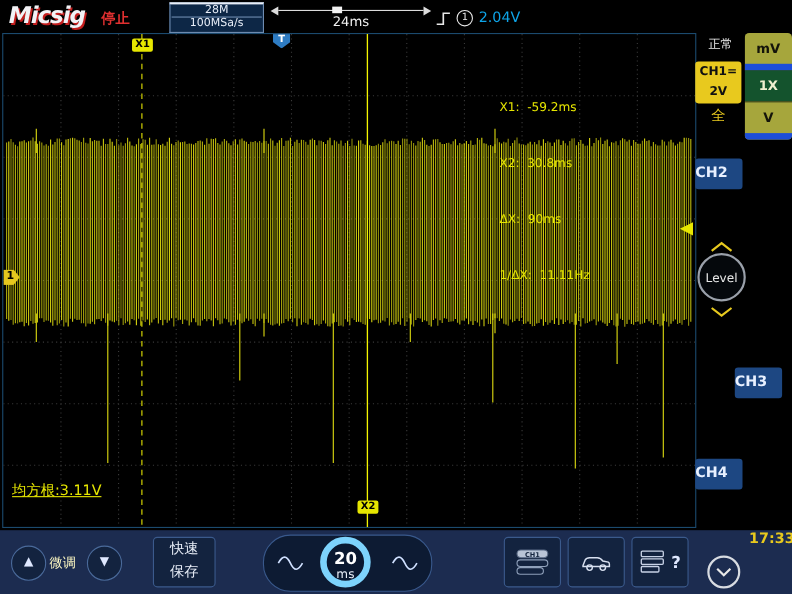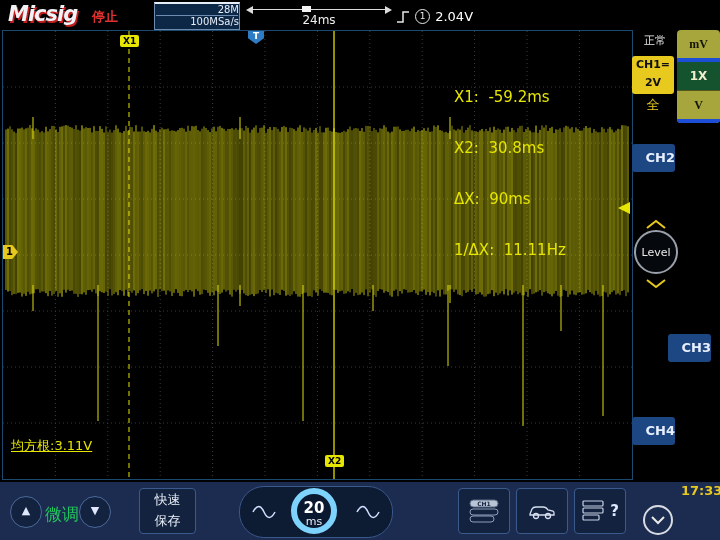--- a/index.html
+++ b/index.html
@@ -5,64 +5,64 @@
   html,body{margin:0;padding:0;background:#111;}
   .screen{position:relative;width:720px;height:540px;background:#000;
     font-family:"DejaVu Sans","Liberation Sans",sans-serif;overflow:hidden;}
   .abs{position:absolute;}
   
   .logo{font-style:italic;font-weight:bold;font-size:21px;color:#f2f2f6;
     text-shadow:1.5px 1.5px 0 #c41e1e;letter-spacing:-1px;}
   .status{color:#e03030;font-size:13px;font-weight:bold;}
   .samplebox{width:84px;height:25px;background:#0d2746;border:1px solid #6e8bb0;
     border-top:2px solid #e8eef8;color:#e8eef8;font-size:10px;text-align:center;line-height:11px;}
-  .samplebox .row{height:11px;text-align:right;}
+  .samplebox .row{height:11px;}
   .samplebox .div{height:0;border-top:1px solid #6e8bb0;margin:0 1px;}
   .ruler{width:146px;height:26px;}
   .ruler .bar{position:absolute;left:7px;right:7px;top:7px;height:1px;background:#dcdcdc;}
   .tri-l{position:absolute;left:0;top:4px;width:0;height:0;border-top:4px solid transparent;
     border-bottom:4px solid transparent;border-right:7px solid #dcdcdc;}
   .tri-r{position:absolute;right:0;top:4px;width:0;height:0;border-top:4px solid transparent;
     border-bottom:4px solid transparent;border-left:7px solid #dcdcdc;}
   .ruler .handle{position:absolute;left:56px;top:4px;width:9px;height:6px;background:#f2f2f2;}
   .ruler .val{position:absolute;left:0;right:0;top:11px;text-align:center;color:#f0f0f0;font-size:12px;}
   .trig-src{display:inline-block;width:13px;height:13px;border:1px solid #e8e8e8;border-radius:50%;
     color:#e8e8e8;font-size:9px;line-height:13px;text-align:center;vertical-align:middle;}
-  .trig-lv{color:#ffffff;font-size:13px;vertical-align:middle;}
+  .trig-lv{color:#0ea5e9;font-size:13px;vertical-align:middle;}
   
   .gridwrap{left:2px;top:30px;width:629px;height:448px;border:1px solid #1b4a6e;background:#000;}
-  .meas{color:#e6e600;font-size:15px;line-height:17px;white-space:pre;}
+  .meas{color:#e6e600;font-size:11px;line-height:17px;white-space:pre;}
   .rms{color:#e6e600;font-size:13px;text-decoration:underline;}
   .xtag{background:#e6e600;color:#000;font-size:9px;font-weight:bold;padding:1px 3px;border-radius:2px;}
   .tmark{width:16px;height:13px;background:#2e7cc3;color:#fff;font-size:9px;font-weight:bold;
     text-align:center;line-height:11px;
     clip-path:polygon(0 0,100% 0,100% 55%,50% 100%,0 55%);}
   .chmark{width:15px;height:14px;background:#e6c81e;color:#000;font-size:10px;font-weight:bold;
     text-align:center;line-height:14px;padding-right:2px;box-sizing:border-box;
     clip-path:polygon(0 0,62% 0,100% 50%,62% 100%,0 100%);}
   
   .mode{color:#e8e8e8;font-size:11px;}
   .scalepanel{left:677px;top:30px;width:43px;border-radius:4px;overflow:hidden;}
   .scalepanel .cell{height:28px;text-align:center;line-height:28px;font-size:12px;font-weight:bold;}
-  .cell.lt{background:#a6a63c;color:#14140a;border-bottom:4px solid #1d4ed8;font-family:Liberation Serif, serif;}
+  .cell.lt{background:#a6a63c;color:#14140a;border-bottom:6px solid #1d4ed8;}
   .cell.dk{background:#14532d;color:#f0f0d0;border-bottom:1px solid #55551c;}
   .ch1box{left:632px;top:56px;width:42px;height:38px;background:#e8c91e;border-radius:3px;
     color:#111;font-size:11px;font-weight:bold;text-align:center;line-height:18px;}
   .bw{left:632px;top:96px;width:42px;text-align:center;color:#e8c91e;font-size:13px;}
   .chbtn{width:43px;height:28px;background:#1d4782;border-radius:3px;color:#e8f0ff;
-    font-size:13px;font-weight:bold;text-align:right;line-height:28px;}
+    font-size:13px;font-weight:bold;text-align:left;line-height:28px;}
   .levelcirc{left:634px;top:230px;width:44px;height:44px;border:2px solid #9aa0aa;border-radius:50%;
     background:#05080c;color:#e8e8e8;font-size:11px;text-align:center;line-height:42px;box-sizing:border-box;}
   .clock{color:#e8c91e;font-size:13px;font-weight:bold;}
   
   .toolbar{left:0;top:482px;width:720px;height:58px;background:#1c2c50;}
   .tbtn{background:#13233f;border:1px solid #3b5a8c;border-radius:4px;box-sizing:border-box;}
   .circbtn{width:30px;height:30px;border-radius:50%;background:#13233f;border:1px solid #4a6a9a;
     color:#dfe8ff;font-size:11px;text-align:center;line-height:28px;}
-  .lbl{color:#22c55e;font-size:17px;}
+  .lbl{color:#fef9c3;font-size:12px;}
   .qsave{left:139px;top:6px;width:57px;height:46px;color:#e8eef8;font-size:13px;
     text-align:center;line-height:21px;padding-top:0;}
   .centerwidget{left:239px;top:4px;width:152px;height:50px;border:1px solid #39598c;
     border-radius:25px;background:#0d1b33;}
   .timecirc{position:absolute;left:51px;top:1px;width:46px;height:46px;border:6px solid #7dd3fc;
     border-radius:50%;background:#0a1830;box-sizing:border-box;text-align:center;}
   .timecirc .v{color:#fff;font-size:15px;font-weight:bold;margin-top:5px;}
   .timecirc .u{color:#e8eef8;font-size:11px;margin-top:-2px;}
   .iconbtn{width:52px;height:46px;top:6px;display:flex;align-items:center;justify-content:center;}
   .qmark{color:#dfe8ff;font-size:15px;font-weight:bold;margin-left:3px;}

